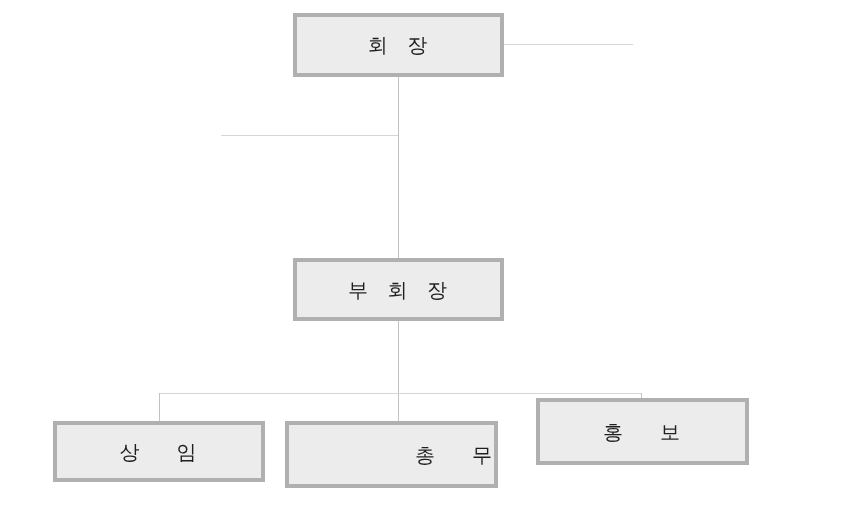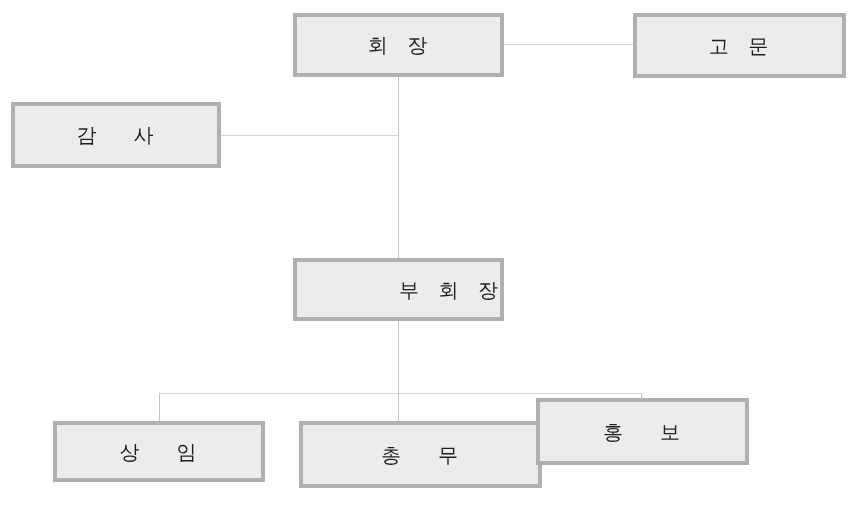--- a/index.html
+++ b/index.html
@@ -57,37 +57,31 @@
   <div class="connector h" style="left:221px; top:135px; width:177px;"></div>
   <div class="connector v" style="left:398px; top:320px; height:101px;"></div>
   <div class="connector h" style="left:159px; top:393px; width:483px;"></div>
   <div class="connector v" style="left:159px; top:393px; height:28px;"></div>
   <div class="connector v" style="left:641px; top:393px; height:28px;"></div>
 
   <div class="org-node" style="left:293px; top:13px;  width:211px; height:64px;">
     <span class="node-label">회 장</span>
   </div>
 
-  <div class="org-node" style="left:633px; top:13px;  width:213px; height:65px;">
-    <span class="node-label">고 문</span>
-  </div>
 
-  <div class="org-node" style="left:11px;  top:102px; width:210px; height:66px;">
-    <span class="node-label">감  사</span>
-  </div>
 
-  <div class="org-node" style="left:293px; top:258px; width:211px; height:63px;justify-content:flex-end;">
+  <div class="org-node" style="left:293px; top:258px; width:211px; height:63px;">
     <span class="node-label">부 회 장</span>
   </div>
 
   <div class="org-node" style="left:53px;  top:421px; width:212px; height:61px;">
     <span class="node-label">상  임</span>
   </div>
 
-  <div class="org-node" style="left:299px; top:421px; width:243px; height:67px;">
+  <div class="org-node" style="left:285px; top:421px; width:213px; height:67px;justify-content:flex-end;">
     <span class="node-label">총  무</span>
   </div>
 
   <div class="org-node" style="left:536px; top:398px; width:213px; height:67px;">
     <span class="node-label">홍  보</span>
   </div>
 
 </div>
 
 </body></html>

